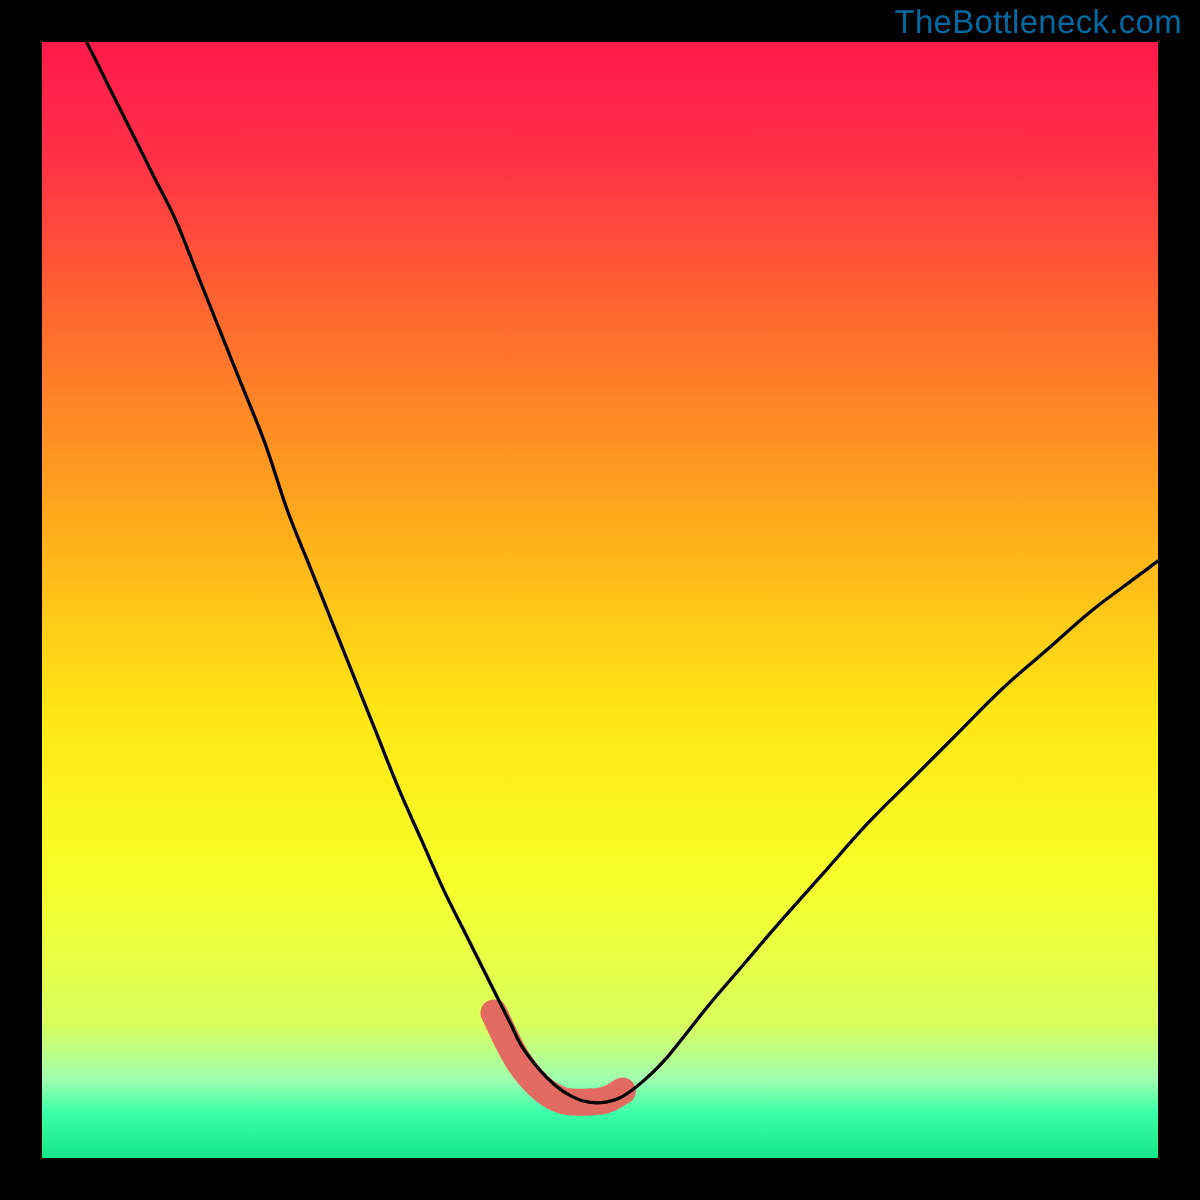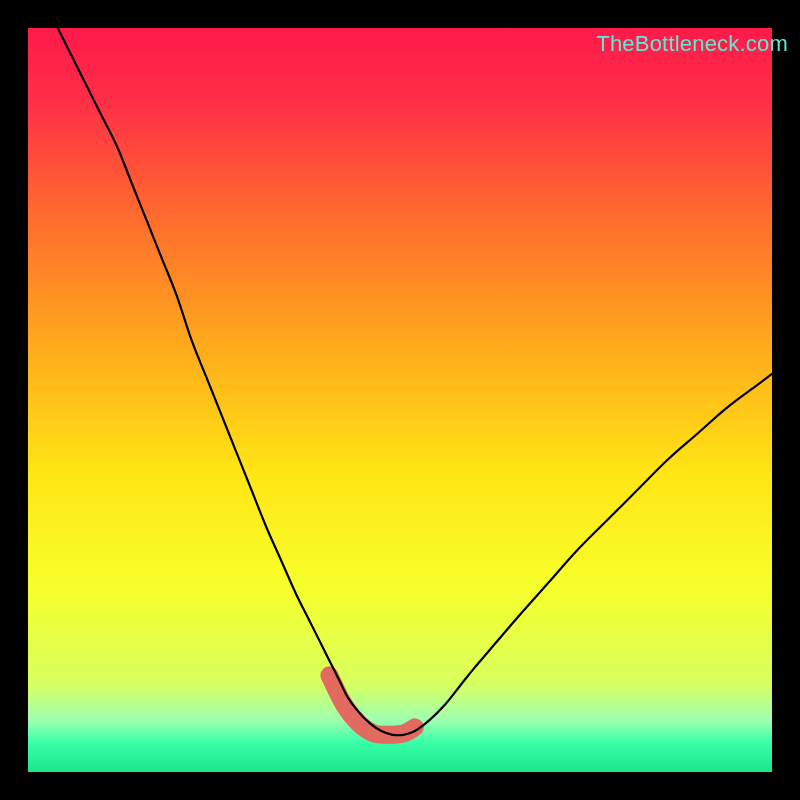--- a/index.html
+++ b/index.html
@@ -9,26 +9,25 @@
     height: 800px;
     background: #000;
     position: relative;
     overflow: hidden;
     font-family: Arial, Helvetica, sans-serif;
   }
   .watermark {
     position: absolute;
     top: 2px;
     right: 12px;
-    color: #5eead4;
+    color: #0369a1;
     font-size: 22px;
     font-weight: 500;
     letter-spacing: 0.2px;
     z-index: 10;
-    margin-top: 29px;
   }
   .plot-wrap {
     position: absolute;
     left: 28px;
     top: 28px;
     width: 744px;
     height: 744px;
     background: #000;
   }
   svg {

